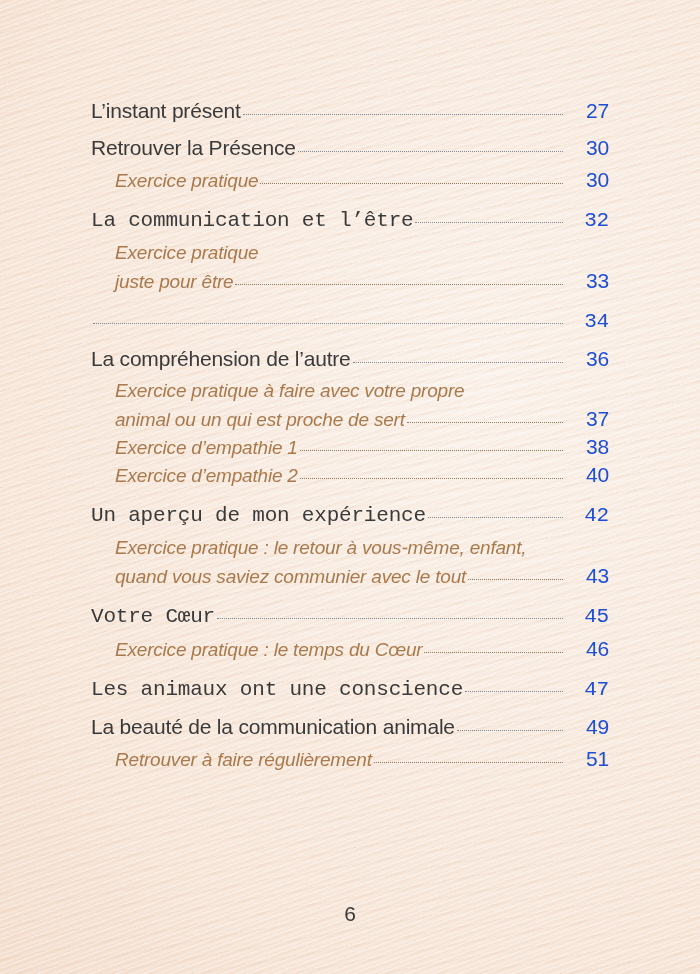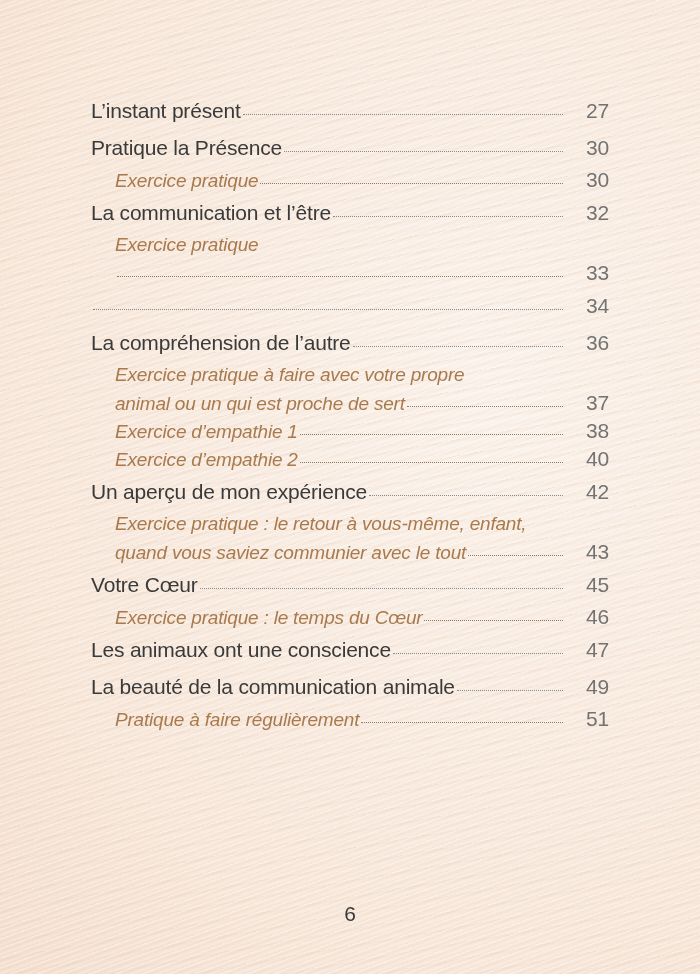--- a/index.html
+++ b/index.html
@@ -19,71 +19,72 @@
     display: flex; align-items: baseline; position: relative;
   }
   .entry.main {
     color: #3a3a3a; font-size: 21px; height: 37px; line-height: 37px;
     letter-spacing: -0.2px;
   }
   .entry.sub {
     color: #a97a4d; font-style: italic; font-size: 19px; height: 28px; line-height: 28px;
     padding-left: 24px; letter-spacing: -0.2px;
   }
-  .entry.gap { margin-top: 0; }
+  .entry.gap { margin-top: 8px; font-family: Liberation Mono, monospace; }
   .entry .title { white-space: nowrap; }
   .entry .dots {
     flex: 1; margin: 0 6px 0 2px; height: 1px; align-self: baseline;
     border-bottom: 1.5px dotted #8a8a8a; transform: translateY(-3px);
     min-width: 10px;
   }
   .entry.sub .dots { border-bottom-color: #8c7a66; margin-right: 14px; }
   .entry.main .dots { margin-right: 14px; }
   .entry .page {
-    width: 32px; text-align: right; color: #737373; font-style: normal; font-size: 21px;
+    width: 32px; text-align: right; color: #1d4ed8; font-style: normal; font-size: 21px;
   }
   .entry.line1 { height: 28px; line-height: 28px; }
   .pagenum {
     position: absolute; top: 902px; left: 0; width: 700px; text-align: center;
     color: #3a3a3a; font-size: 21px;
   }
 </style>
 </head>
 <body>
 
 <div class="toc">
 
   <div class="entry main">
     <span class="title">L’instant présent</span>
     <span class="dots"></span>
     <span class="page">27</span>
   </div>
 
   <div class="entry main">
-    <span class="title">Pratique la Présence</span>
+    <span class="title">Retrouver la Présence</span>
     <span class="dots"></span>
     <span class="page">30</span>
   </div>
 
   <div class="entry sub">
     <span class="title">Exercice pratique</span>
     <span class="dots"></span>
     <span class="page">30</span>
   </div>
 
   <div class="entry main gap">
     <span class="title">La communication et l’être</span>
     <span class="dots"></span>
     <span class="page">32</span>
   </div>
 
   <div class="entry sub nodots line1">
     <span class="title">Exercice pratique</span>
   </div>
   <div class="entry sub">
+    <span class="title">juste pour être</span>
     <span class="dots"></span>
     <span class="page">33</span>
   </div>
 
   <div class="entry main gap">
     <span class="dots"></span>
     <span class="page">34</span>
   </div>
 
   <div class="entry main">
@@ -147,20 +148,20 @@
   </div>
 
   <div class="entry main">
     <span class="title">La beauté de la communication animale</span>
     <span class="dots"></span>
     <span class="page">49</span>
   </div>
 
 
   <div class="entry sub">
-    <span class="title">Pratique à faire régulièrement</span>
+    <span class="title">Retrouver à faire régulièrement</span>
     <span class="dots"></span>
     <span class="page">51</span>
   </div>
 
 </div>
 
 <div class="pagenum">6</div>
 
 </body></html>

